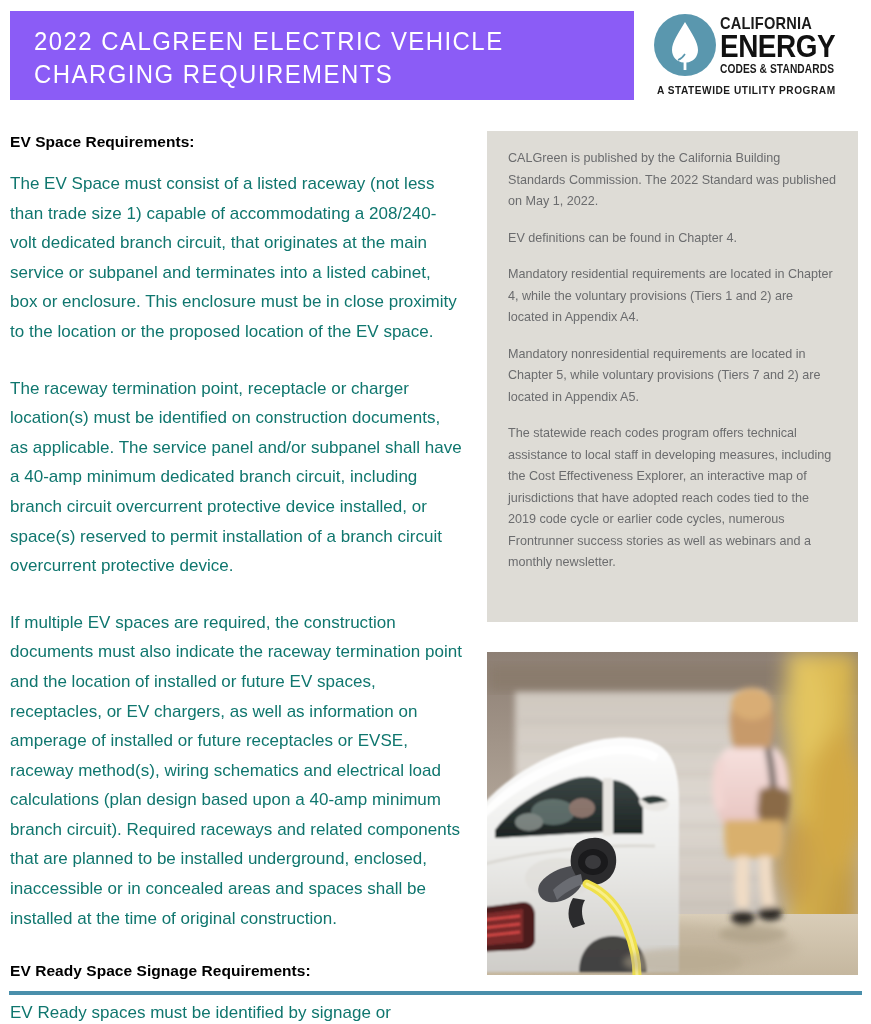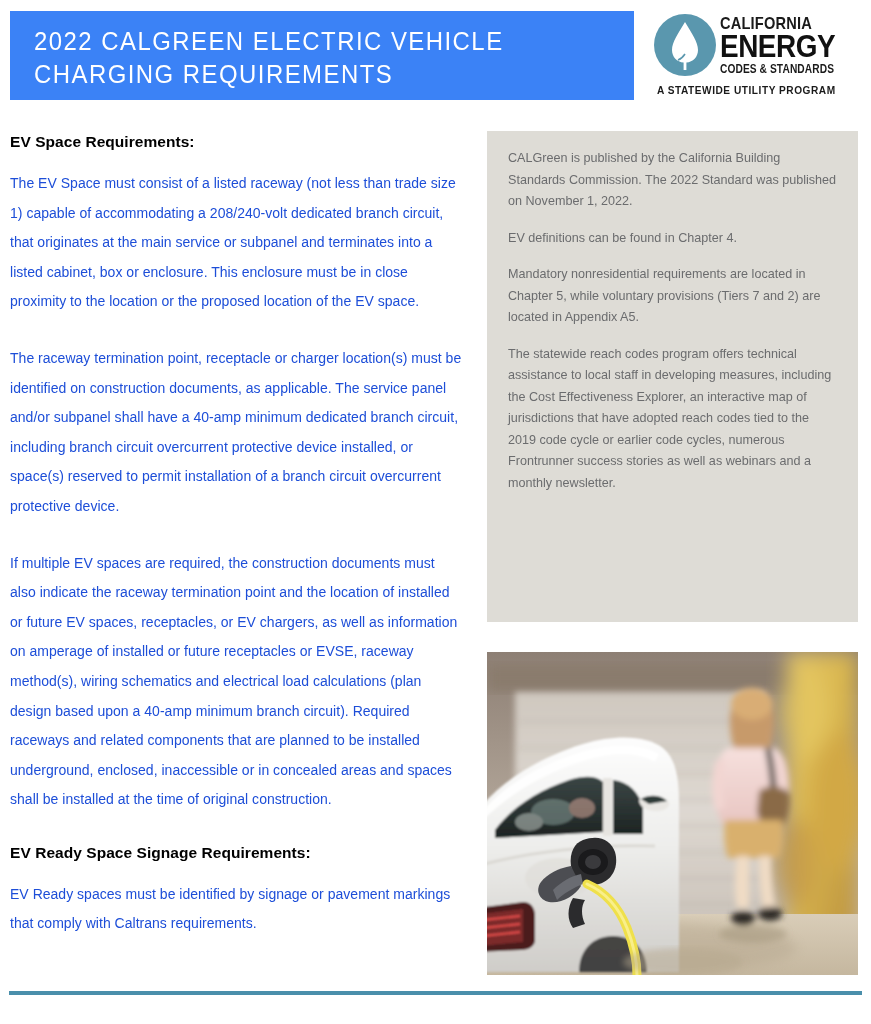--- a/index.html
+++ b/index.html
@@ -21,21 +21,21 @@
     left: 0; top: 0;
     width: 871px;
     height: 112px;
   }
   #title-bar {
     position: absolute;
     left: 10px;
     top: 11px;
     width: 624px;
     height: 89px;
-    background: #3b82f6;
+    background: #8b5cf6;
     box-sizing: border-box;
     padding: 14px 0 0 24px;
   }
   #title-bar .title-line {
     color: #ffffff;
     font-family: "Liberation Sans Narrow", "Liberation Sans", sans-serif;
     font-size: 26px;
     font-weight: 400;
     letter-spacing: 1.6px;
     line-height: 33px;
@@ -121,22 +121,22 @@
   }
   .section-heading {
     font-size: 15.5px;
     font-weight: bold;
     color: #000000;
     line-height: 22px;
     margin: 0 0 16px 0;
     letter-spacing: 0.05px;
   }
   .body-par {
-    font-size: 14px;
-    color: #1d4ed8;
+    font-size: 17px;
+    color: #0f766e;
     line-height: 29.6px;
     margin: 0 0 27px 0;
     letter-spacing: 0.02px;
   }
   .body-par:last-child { margin-bottom: 0; }
   #heading-signage { margin-top: 24px; }
 
   
   #resources-panel {
     position: absolute;
@@ -234,22 +234,23 @@
 
   <h2 class="section-heading" id="heading-signage">EV Ready Space Signage Requirements:</h2>
 
   <p class="body-par">EV Ready spaces must be identified by signage or pavement markings that comply with Caltrans requirements.</p>
 
 </div>
 
 <aside id="resources-panel">
 
 
-  <p class="panel-par">CALGreen is published by the California Building Standards Commission. The 2022 Standard was published on November 1, 2022.</p>
+  <p class="panel-par">CALGreen is published by the California Building Standards Commission. The 2022 Standard was published on May 1, 2022.</p>
   <p class="panel-par">EV definitions can be found in Chapter 4.</p>
+  <p class="panel-par">Mandatory residential requirements are located in Chapter 4, while the voluntary provisions (Tiers 1 and 2) are located in Appendix A4.</p>
   <p class="panel-par">Mandatory nonresidential requirements are located in Chapter 5, while voluntary provisions (Tiers 7 and 2) are located in Appendix A5.</p>
   <p class="panel-par">The statewide reach codes program offers technical assistance to local staff in developing measures, including the Cost Effectiveness Explorer, an interactive map of jurisdictions that have adopted reach codes tied to the 2019 code cycle or earlier code cycles, numerous Frontrunner success stories as well as webinars and a monthly newsletter.</p>
 
 </aside>
 
 <figure id="photo" style="margin:0;">
   <svg width="371" height="323" viewBox="0 0 371 323" xmlns="http://www.w3.org/2000/svg" role="img">
     <defs>
       <linearGradient id="bgTop" x1="0" y1="0" x2="0" y2="1">
         <stop offset="0%" stop-color="#8d7f74"></stop>

